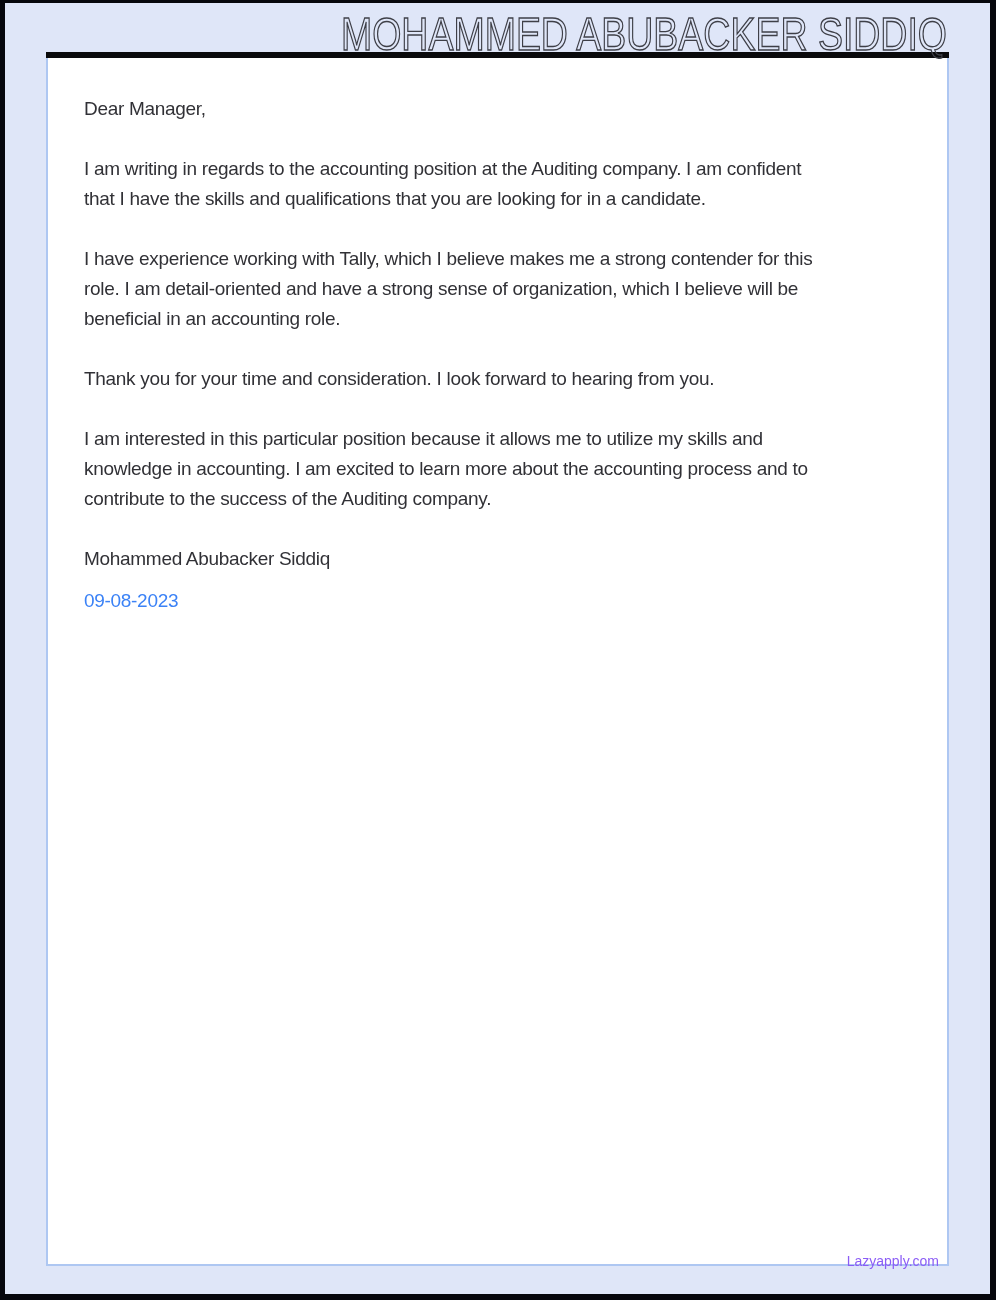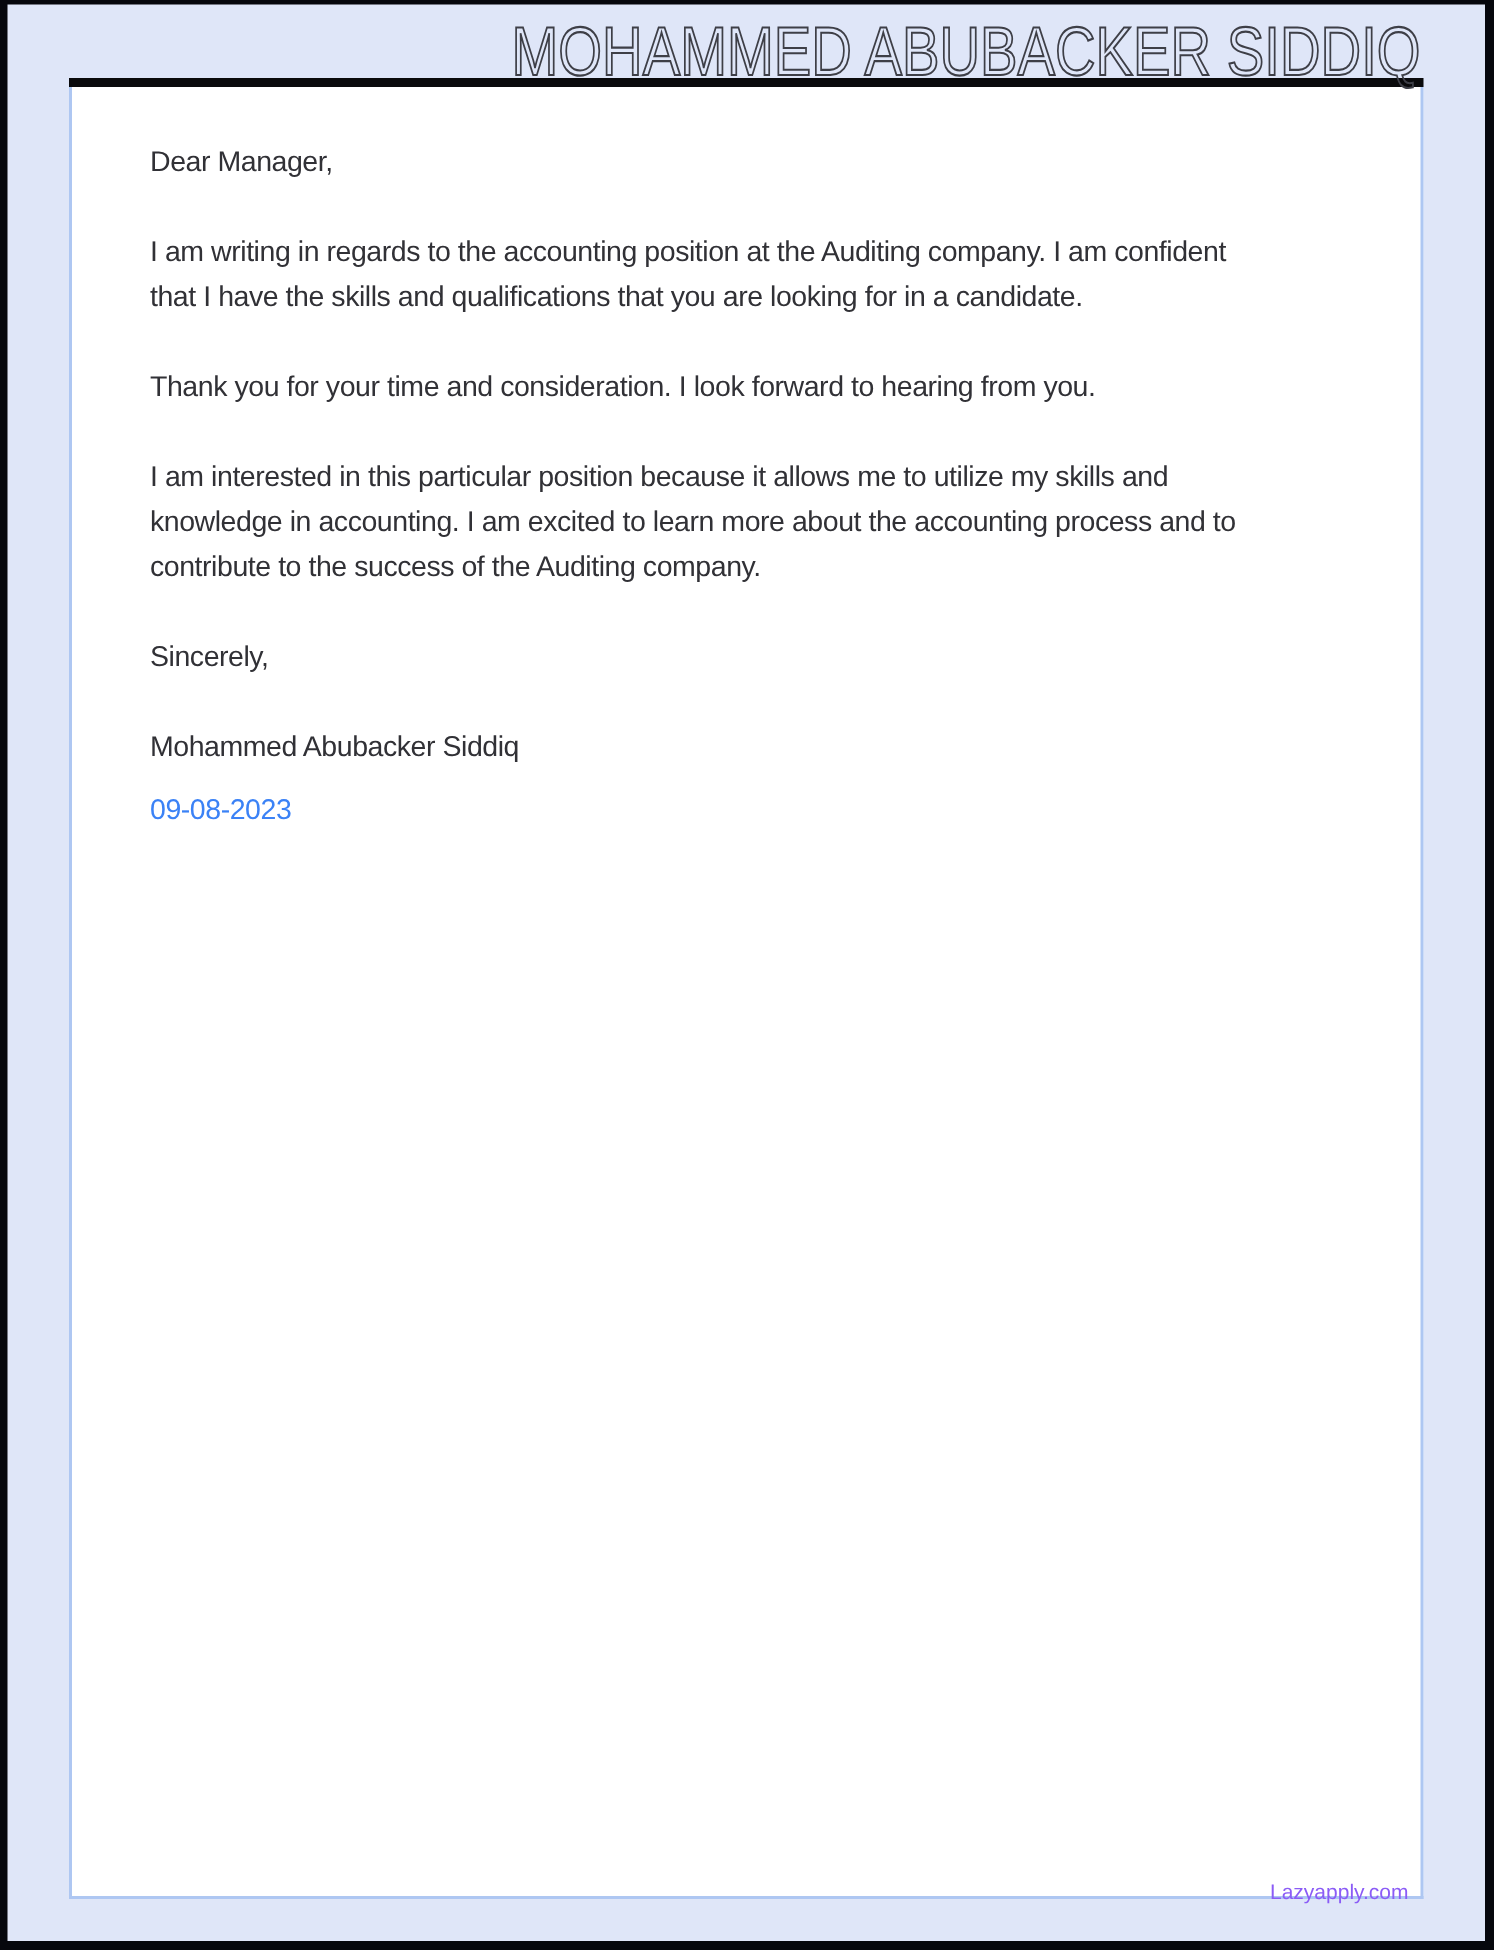--- a/index.html
+++ b/index.html
@@ -33,21 +33,21 @@
     position: absolute;
     left: 41px; top: 55px;
     width: 903px; height: 1208px;
     box-sizing: border-box;
     background: #ffffff;
     border: 2px solid #aec7f2;
     border-top: none;
     z-index: 1;
   }
   .page-content {
-    padding: 36px 30px 0 52px;
+    padding: 36px 30px 0 36px;
     font-size: 19px;
     line-height: 30px;
     letter-spacing: -0.3px;
     color: #313136;
   }
   .page-content p { margin: 0 0 30px 0; white-space: nowrap; }
   .para { margin: 0 0 30px 0; white-space: nowrap; }
   .signature-line { margin-bottom: 12px !important; }
   .date-line { color: #3b82f6; margin-bottom: 0 !important; cursor: pointer; }
   .watermark {
@@ -70,23 +70,23 @@
     <text x="618" y="45" text-anchor="end" textLength="606" lengthAdjust="spacingAndGlyphs" font-family="Liberation Sans, DejaVu Sans, sans-serif" font-size="46" font-weight="500" fill="none" stroke="#3e3f47" stroke-width="1.4">MOHAMMED ABUBACKER SIDDIQ</text>
   </svg>
 
   <div class="header-divider"></div>
 
   <div class="page">
     <div class="page-content">
       <p>Dear Manager,</p>
       <div>
           <p class="para">I am writing in regards to the accounting position at the Auditing company. I am confident<br>that I have the skills and qualifications that you are looking for in a candidate.</p>
+          <p class="para">I have experience working with Tally, which I believe makes me a strong contender for this<br>role. I am detail-oriented and have a strong sense of organization, which I believe will be<br>beneficial in an accounting role.</p>
           <p class="para">Thank you for your time and consideration. I look forward to hearing from you.</p>
           <p class="para">I am interested in this particular position because it allows me to utilize my skills and<br>knowledge in accounting. I am excited to learn more about the accounting process and to<br>contribute to the success of the Auditing company.</p>
         </div>
-      <p>Sincerely,</p>
       <p class="signature-line">Mohammed Abubacker Siddiq</p>
       <p class="date-line">09-08-2023</p>
     </div>
     <div class="watermark">Lazyapply.com</div>
   </div>
 
 </div>
 
 </body></html>

